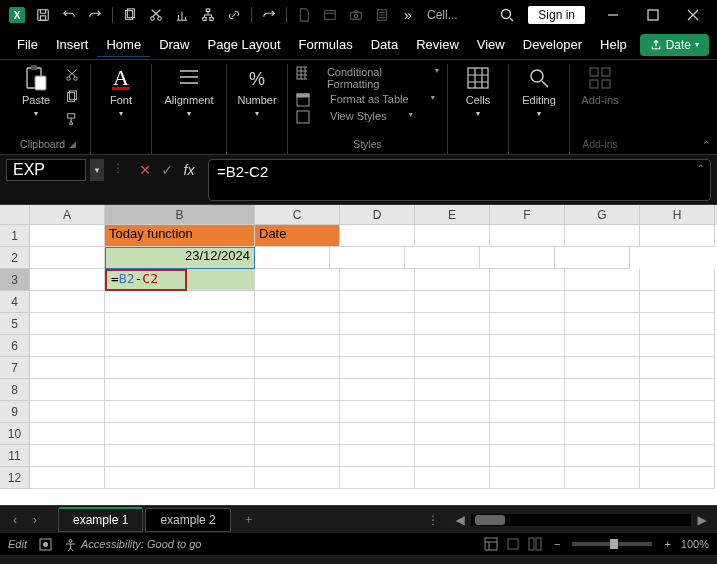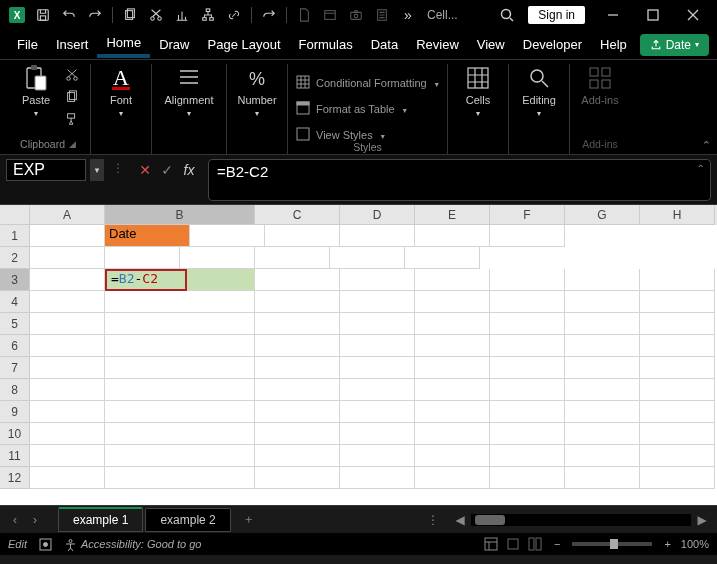--- a/index.html
+++ b/index.html
@@ -6,35 +6,35 @@
   body { width: 717px; height: 564px; background: #1a1a1a; font-family: "Segoe UI", sans-serif; color: #ccc; overflow: hidden; font-size: 12px; }
   .titlebar { height: 30px; background: #000; display: flex; align-items: center; padding: 0 4px; }
   .t-icon { width: 18px; height: 18px; margin: 0 4px; display: flex; align-items: center; justify-content: center; color: #ccc; }
   .sep { width: 1px; height: 16px; background: #444; margin: 0 4px; }
   .t-spacer { flex: 1; }
   .t-text { font-size: 12px; color: #aaa; margin: 0 6px; }
   .signin { background: #fff; color: #000; padding: 2px 10px; font-size: 12px; border-radius: 2px; margin: 0 8px; }
   .winbtn { width: 40px; height: 30px; display: flex; align-items: center; justify-content: center; color: #ccc; }
   .menubar { height: 30px; background: #000; display: flex; align-items: center; padding: 0 8px; border-bottom: 1px solid #333; }
   .mitem { padding: 4px 9px; font-size: 13px; color: #fff; }
-  .mitem.active { border-bottom: 4px solid #0c4a6e; }
+  .mitem.active { border-bottom: 1px solid #0c4a6e; }
   .m-spacer { flex: 1; }
   .share-btn { background: #1a8f55; color: #fff; padding: 4px 10px; border-radius: 4px; font-size: 12px; display:flex; align-items:center; gap:4px;}
   .ribbon { height: 95px; background: #000; border-bottom: 1px solid #333; display: flex; padding: 4px 6px 0 6px; position: relative; }
   .rgroup { display: flex; flex-direction: column; align-items: center; border-right: 1px solid #333; padding: 0 8px 2px 8px; margin-right: 0; }
   .rgroup:last-child { border-right: none; }
   .rgroup-body { flex: 1; display: flex; align-items: flex-start; gap: 4px; }
   .rgroup-label { font-size: 10.5px; color: #888; height: 16px; display: flex; align-items: center; gap:4px;}
   .bigbtn { display: flex; flex-direction: column; align-items: center; justify-content: flex-start; width: 44px; font-size: 11px; gap:2px;}
   .bigbtn .ico { width: 28px; height: 28px; display:flex;align-items:center;justify-content:center; }
   .caret { font-size: 8px; margin-top: 1px; }
   .mini-col { display: flex; flex-direction: column; gap: 4px; padding-top: 2px;}
   .mini { width: 20px; height: 18px; display:flex;align-items:center;justify-content:center;font-size:12px;color:#ccc;}
   .styles-list { display: flex; flex-direction: column; gap: 3px; font-size: 11px; color: #999; padding-top:2px;}
-  .styles-list div { display:flex; align-items:flex-end; gap:6px;margin-top:9px;}
+  .styles-list div { display:flex; align-items:flex-start; gap:20px;}
   .rgroup.disabled .bigbtn, .rgroup.disabled .ico, .rgroup.disabled .rgroup-label { color:#555; }
   .collapse-btn { position: absolute; bottom: 2px; right: 6px; color:#888; font-size:11px;}
   .formulabar { height: 50px; background: #111; display: flex; align-items: flex-start; border-bottom: 1px solid #333; padding:4px 6px; gap:4px;}
   .namebox { width: 80px; height: 22px; background: #000; border: 1px solid #444; color:#fff; font-size:16px; padding:2px 6px;}
   .ncarrow { width:14px; height:22px; background:#333; display:flex;align-items:center;justify-content:center;font-size:9px;}
   .fb-btns { display:flex; margin:0 4px; height:22px; align-items:center;}
   .fb-btns span { width:22px; text-align:center; font-size:14px;}
   .fb-input-wrap { flex:1; position:relative;}
   .fb-input { width:100%; height:42px; background:#000; border:1px solid #444; color:#fff; font-size:15px; padding:2px 8px 20px 8px; border-radius:4px;}
   .fb-expand { position:absolute; top:4px; right:6px; color:#888; font-size:10px;}
@@ -423,29 +423,31 @@
     <div class="rh">7</div>
     <div class="rh">8</div>
     <div class="rh">9</div>
     <div class="rh">10</div>
     <div class="rh">11</div>
     <div class="rh">12</div>
   </div>
   <div class="cells">
     <div class="crow">
       <div class="cell" style="width:75px"></div>
+      <div class="cell hdr-o" style="width:150px">Today function</div>
       <div class="cell hdr-o" style="width:85px">Date</div>
       <div class="cell" style="width:75px"></div>
       <div class="cell" style="width:75px"></div>
       <div class="cell" style="width:75px"></div>
       <div class="cell" style="width:75px"></div>
       <div class="cell" style="width:75px"></div>
     </div>
     <div class="crow">
       <div class="cell" style="width:75px"></div>
+      <div class="cell lg blue-out" style="width:150px;text-align:right">23/12/2024</div>
       <div class="cell" style="width:75px"></div>
       <div class="cell" style="width:75px"></div>
       <div class="cell" style="width:75px"></div>
       <div class="cell" style="width:75px"></div>
       <div class="cell" style="width:75px"></div>
     </div>
     <div class="crow">
       <div class="cell" style="width:75px"></div>
       <div class="cell edit-cell" style="width:82px;height:22px"><span>=</span><span class="refB">B2</span><span>-</span><span class="refC">C2</span></div>
       <div class="cell lg" style="width:68px"></div>

